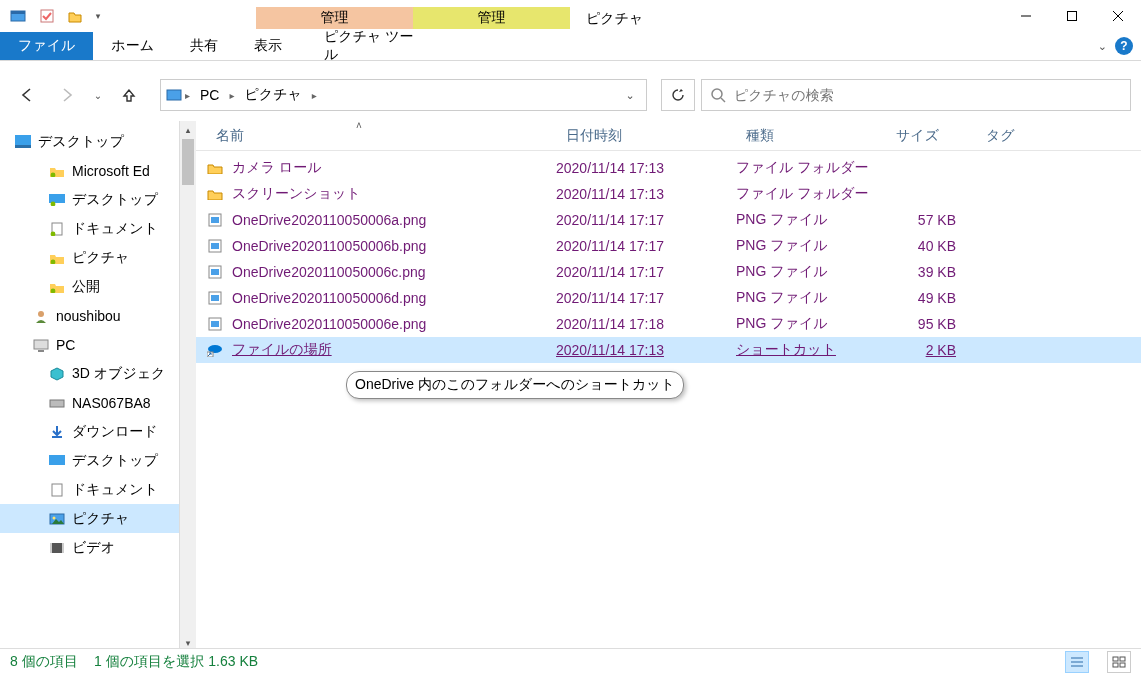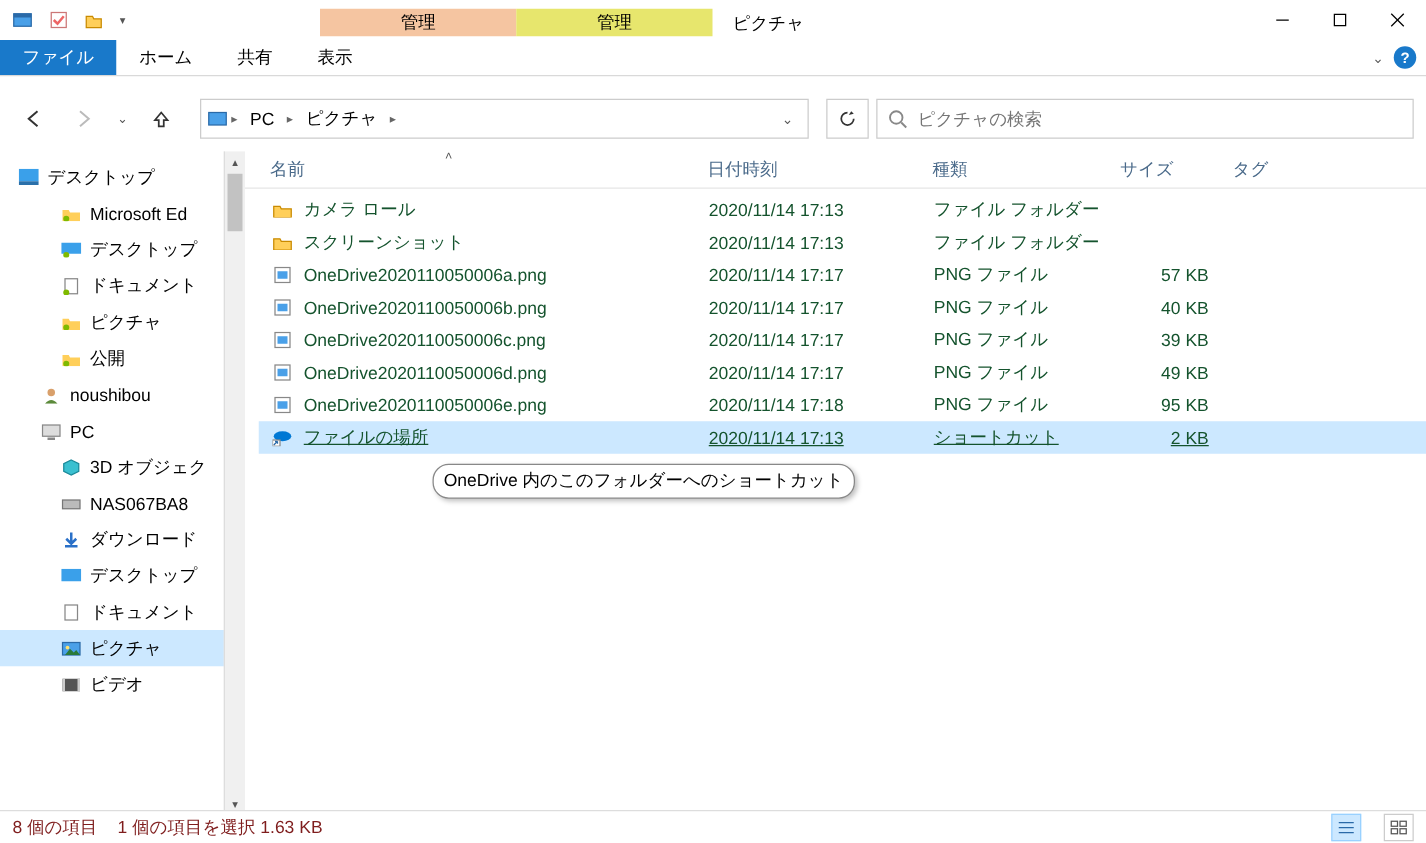--- a/index.html
+++ b/index.html
@@ -48,30 +48,30 @@
 .filepane { flex:1; position:relative; }
 .colhdr { height:30px; display:flex; align-items:center; color:#4a6a8a; border-bottom:1px solid #e6e6e6; font-size:13px; padding-left:10px;}
 .colhdr .col { padding: 0 10px; display:flex;align-items:center; height:100%; }
 .c-name{ width:350px; }
 .c-date{ width:180px; }
 .c-type{ width:150px; }
 .c-size{ width:90px; }
 .c-tag{ width:80px; }
 .sortglyph{ position:absolute; top:-1px; left:160px; font-size:10px; color:#555; }
 .filelist { padding: 4px 0; }
-.frow { height:26px; display:flex; align-items:center; padding-left:10px; font-size:14px; color:#14532d;margin-left:11px; }
+.frow { height:26px; display:flex; align-items:center; padding-left:10px; font-size:14px; color:#701a75; }
 .frow.sel { background:#cce8ff; }
 .frow.sel.u span { text-decoration: underline; }
 .frow .fc-name{ width:350px; display:flex;align-items:center;gap:8px; }
 .frow .fc-date{ width:180px; }
 .frow .fc-type{ width:150px; }
 .frow .fc-size{ width:90px; text-align:right; padding-right:20px;}
 .ficon{ width:18px;height:18px; flex-shrink:0; display:inline-flex;align-items:center;justify-content:center; }
 .tooltip { position:absolute; background:#fff; border:1px solid #888; padding:4px 8px; font-size:13px; box-shadow: 2px 2px 4px rgba(0,0,0,0.25); }
-.statusbar { position:absolute; bottom:0; left:0; right:0; height:26px; border-top:1px solid #ddd; display:flex; align-items:center; padding: 0 10px; font-size:12px; color:#7f1d1d; gap:16px; background:#fff; }
+.statusbar { position:absolute; bottom:0; left:0; right:0; height:26px; border-top:1px solid #ddd; display:flex; align-items:center; padding: 0 10px; font-size:12px; color:#15803d; gap:16px; background:#fff; }
 .statusbar .spacer{ flex:1; }
 .viewbtn{ width:24px;height:22px;border:1px solid #ccc;display:flex;align-items:center;justify-content:center;margin-left:2px; }
 .viewbtn.active{ background:#cce8ff;border-color:#99d1ff; }
 
 svg{ display:block; }
 </style>
 </head>
 <body>
 
 <div class="titlebar">
@@ -134,20 +134,23 @@
   <div class="rtab">
       <span>ホーム</span>
     </div>
   <div class="rtab">
       <span>共有</span>
     </div>
   <div class="rtab">
       <span>表示</span>
     </div>
   <div style="width:6px"></div>
+  <div class="rtab ctx ctx2">
+      <span>ピクチャ ツール</span>
+    </div>
   <div class="ribbon-right">
     <span style="font-size:11px;color:#555;">⌄</span>
     <span style="width:18px;height:18px;border-radius:50%;background:#1979ca;color:#fff;display:inline-flex;align-items:center;justify-content:center;font-size:12px;font-weight:bold;">?</span>
   </div>
 </div>
 <div class="ribsep"></div>
 
 <div class="navbar">
   <div class="navbtn">
     <svg width="18" height="18">

